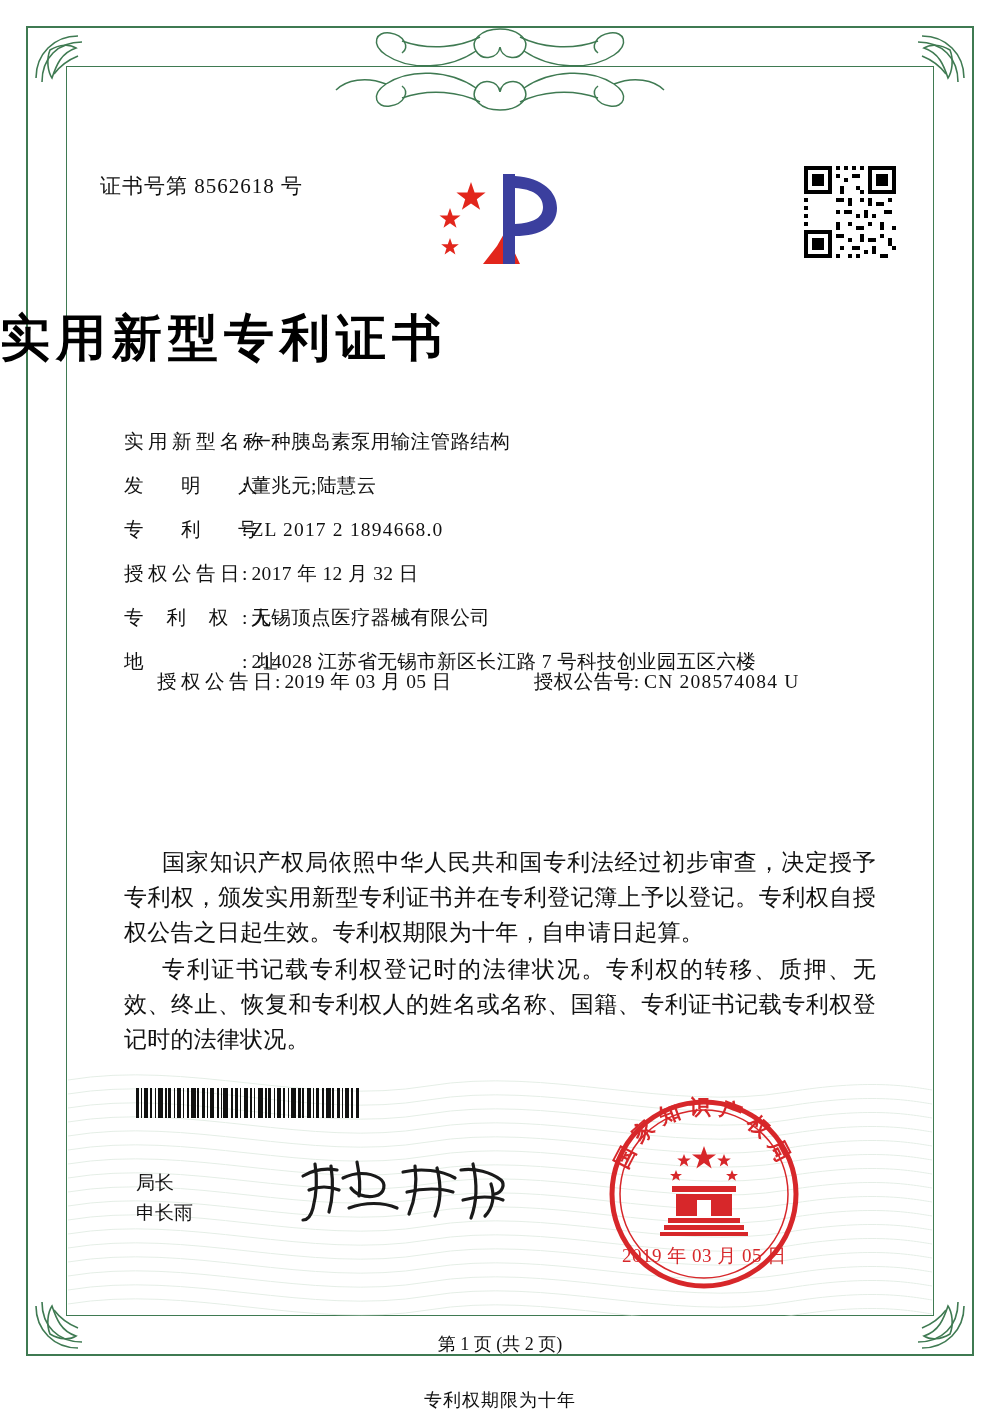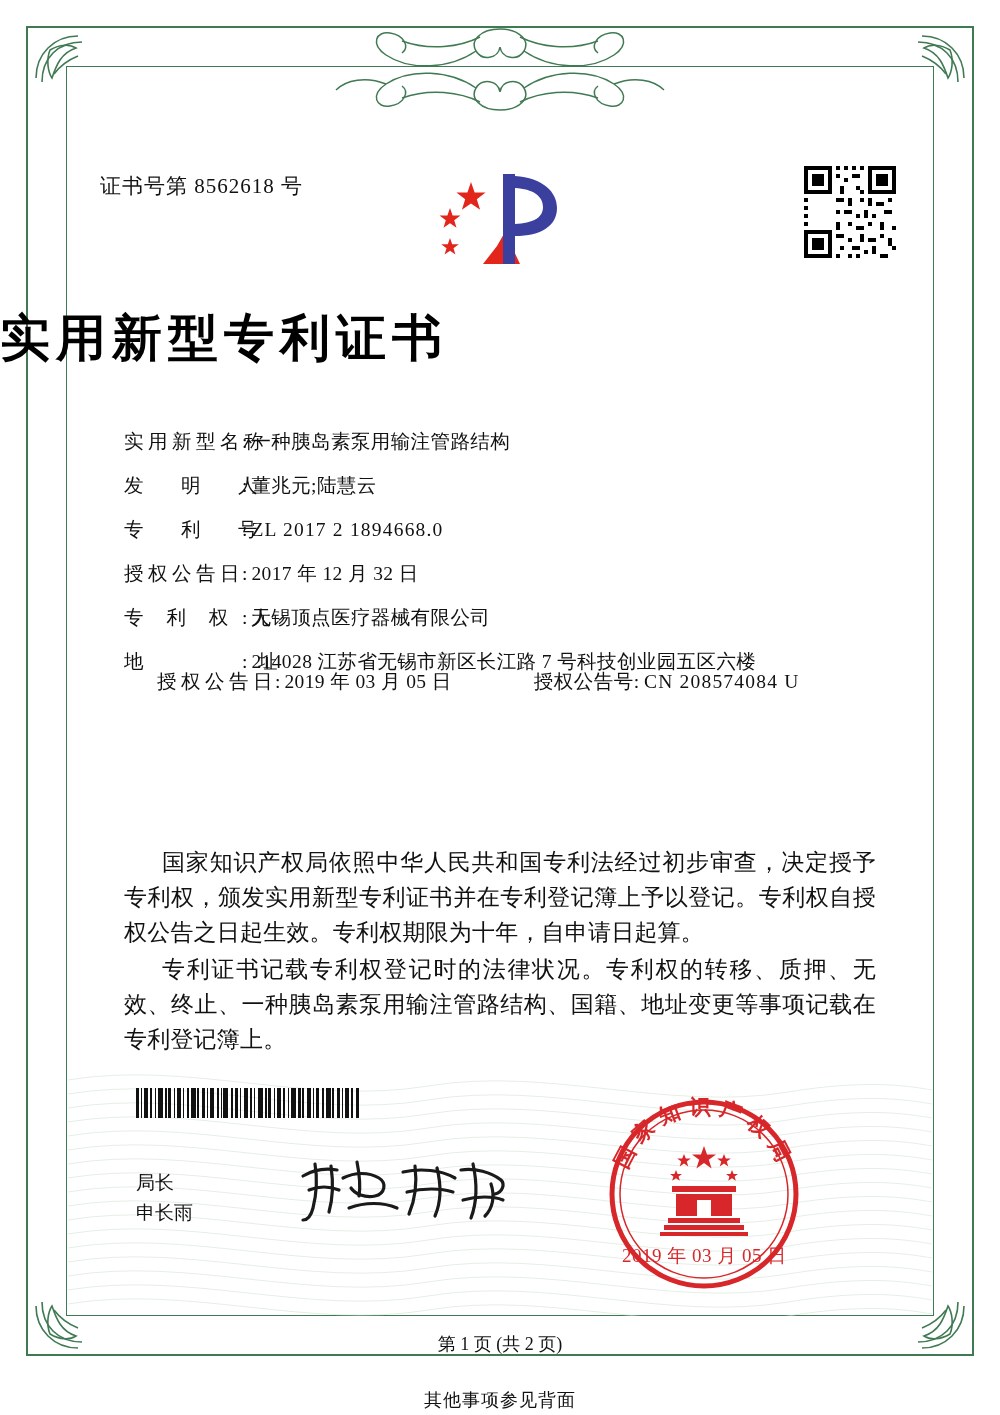--- a/index.html
+++ b/index.html
@@ -470,21 +470,21 @@
       <span class="field-value">2019 年 03 月 05 日</span>
       <span class="dual-right">
         <span class="field-label2">授权公告号</span><span>:</span>
         <span class="field-value mono-ish">CN 208574084 U</span>
       </span>
     </div>
   </div>
 
   <div class="paras">
     <p>国家知识产权局依照中华人民共和国专利法经过初步审查，决定授予专利权，颁发实用新型专利证书并在专利登记簿上予以登记。专利权自授权公告之日起生效。专利权期限为十年，自申请日起算。</p>
-    <p>专利证书记载专利权登记时的法律状况。专利权的转移、质押、无效、终止、一种胰岛素泵用输注管路结构、国籍、地址变更等事项记载在专利登记簿上。</p>
+    <p>专利证书记载专利权登记时的法律状况。专利权的转移、质押、无效、终止、恢复和专利权人的姓名或名称、国籍、专利证书记载专利权登记时的法律状况。</p>
   </div>
 
   <div class="barcode">
     <span style="width:3px"></span>
       <span class="w" style="width:2px"></span>
     <span style="width:1px"></span>
       <span class="w" style="width:2px"></span>
     <span style="width:4px"></span>
       <span class="w" style="width:2px"></span>
     <span style="width:2px"></span>
@@ -628,15 +628,15 @@
       </g>
 
       <text font-family="'DejaVu Serif','Liberation Serif',serif" font-size="21" font-weight="bold" fill="#d7272a" letter-spacing="8">
         <textPath href="#sealArcTop" startOffset="50%" text-anchor="middle">国家知识产权局</textPath>
       </text>
     </svg>
   </div>
   <div class="seal-date">2019 年 03 月 05 日</div>
 
   <div class="page-num">第 1 页 (共 2 页)</div>
-  <div class="back-note">其他事项参见背面</div>
+  <div class="back-note">专利权期限为十年</div>
 
 </div>
 
 </body></html>

